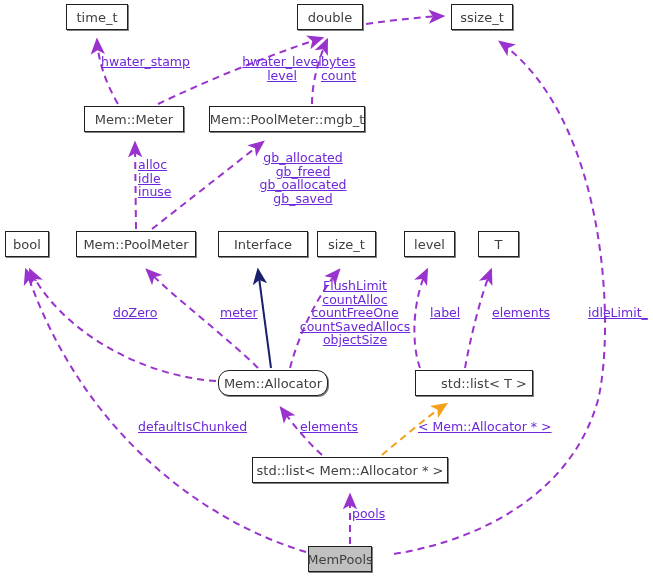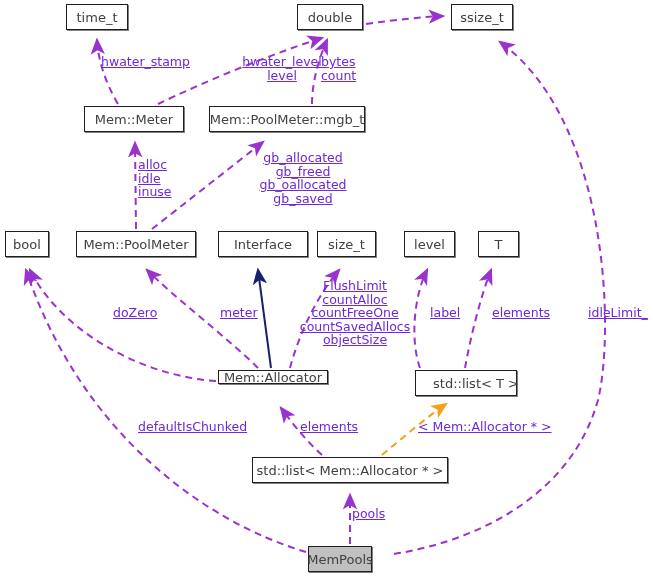--- a/index.html
+++ b/index.html
@@ -113,22 +113,22 @@
       <div class="uml-node" style="left: 297px; top: 4px; width: 66px; height: 26px;">double</div>
       <div class="uml-node" style="left: 451px; top: 4px; width: 62px; height: 26px;">ssize_t</div>
       <div class="uml-node" style="left: 84px; top: 106px; width: 100px; height: 26px;">Mem::Meter</div>
       <div class="uml-node" style="left: 209px; top: 106px; width: 156px; height: 26px;">Mem::PoolMeter::mgb_t</div>
       <div class="uml-node" style="left: 5px; top: 231px; width: 44px; height: 26px;">bool</div>
       <div class="uml-node" style="left: 76px; top: 231px; width: 120px; height: 26px;">Mem::PoolMeter</div>
       <div class="uml-node" style="left: 218px; top: 231px; width: 90px; height: 26px;">Interface</div>
       <div class="uml-node" style="left: 317px; top: 231px; width: 59px; height: 26px;">size_t</div>
       <div class="uml-node" style="left: 404px; top: 231px; width: 51px; height: 26px;">level</div>
       <div class="uml-node" style="left: 478px; top: 231px; width: 41px; height: 26px;">T</div>
-      <div class="uml-node" style="left: 218px; top: 370px; width: 110px; height: 14px;">Mem::Allocator</div>
-      <div class="uml-node" style="left: 415px; top: 370px; width: 102px; height: 26px; padding-left: 20px;">std::list&lt; T &gt;</div>
+      <div class="uml-node" style="left: 218px; top: 370px; width: 110px; height: 26px; border-radius: 11px;">Mem::Allocator</div>
+      <div class="uml-node" style="left: 415px; top: 370px; width: 118px; height: 26px; padding-left: 20px;">std::list&lt; T &gt;</div>
       <div class="uml-node" style="left: 252px; top: 457px; width: 196px; height: 26px;">std::list&lt; Mem::Allocator * &gt;</div>
       <div class="uml-node highlight" style="left: 308px; top: 546px; width: 64px; height: 26px;">MemPools</div>
     </div>
   <div id="label-layer">
       <div class="edge-label left" style="left: 101px; top: 55px; width: 110px;">hwater_stamp</div>
       <div class="edge-label" style="left: 232px; top: 55px; width: 100px;">hwater_level
 level</div>
       <div class="edge-label left" style="left: 321px; top: 55px; width: 50px;">bytes
 count</div>
       <div class="edge-label left" style="left: 138px; top: 158px; width: 50px;">alloc

